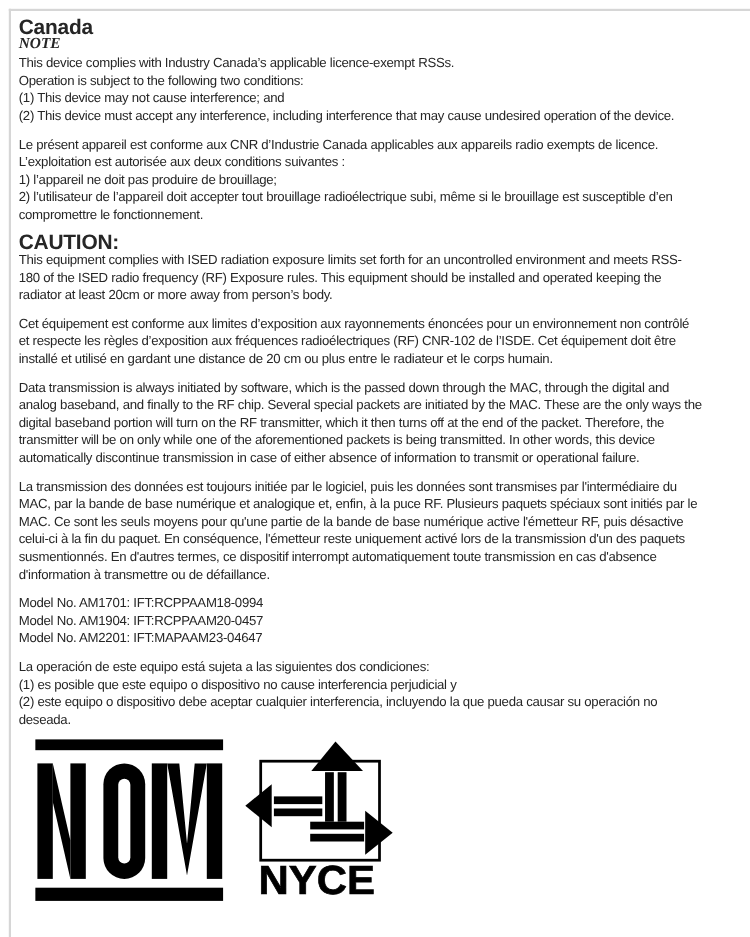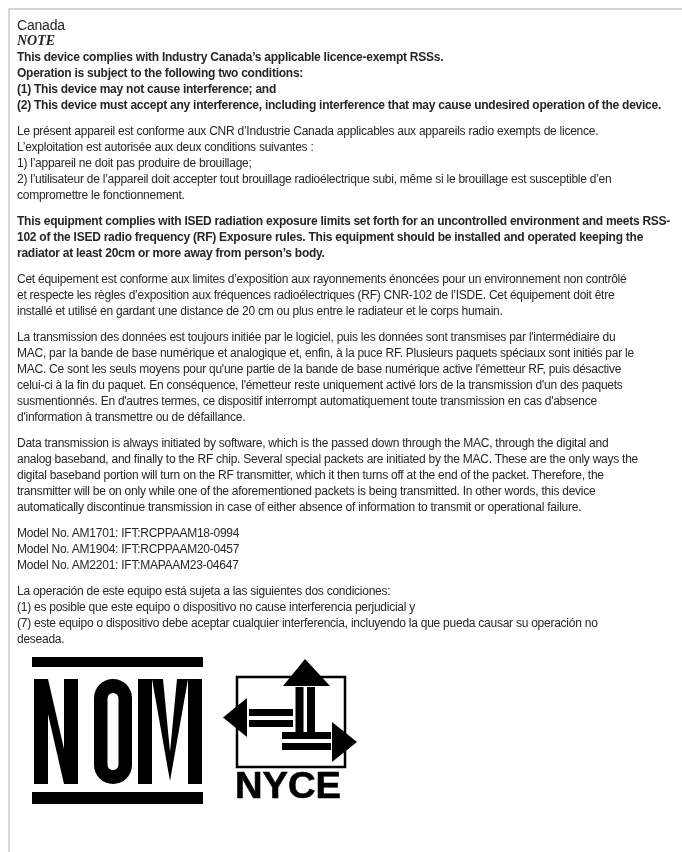--- a/index.html
+++ b/index.html
@@ -17,22 +17,22 @@
     border-left: 2px solid #d6d6d6;
     border-top: 2px solid #d6d6d6;
     pointer-events: none;
   }
   .doc {
     position: absolute;
     left: 17px; top: 18px;
     width: 660px;
   }
   .h {
-    font-size: 14px;
-    font-weight: normal;
+    font-size: 19px;
+    font-weight: bold;
     line-height: 15px;
     letter-spacing: -0.2px;
     margin: 0;
     white-space: pre;
   }
   .note {
     font-family: "Liberation Serif", serif;
     font-style: italic;
     font-weight: bold;
     font-size: 14px;
@@ -41,21 +41,21 @@
     white-space: pre;
   }
   .para {
     font-size: 12px;
     line-height: 16px;
     letter-spacing: -0.25px;
     margin: 0 0 10px;
     white-space: pre;
   }
   .block { margin: 0 0 10px; }
-  .block .para { margin-bottom: 0; font-weight: bold; }
+  .block .para { margin-bottom: 0; }
   .model-line {
     font-size: 12px;
     line-height: 16px;
     letter-spacing: -0.25px;
     white-space: pre;
   }
   .logos {
     display: flex;
     align-items: flex-end;
     margin-top: 2px;
@@ -79,51 +79,52 @@
 (2) This device must accept any interference, including interference that may cause undesired operation of the device.</div>
   </div>
 
   <div class="para">Le présent appareil est conforme aux CNR d’Industrie Canada applicables aux appareils radio exempts de licence.
 L’exploitation est autorisée aux deux conditions suivantes :
 1) l’appareil ne doit pas produire de brouillage;
 2) l’utilisateur de l’appareil doit accepter tout brouillage radioélectrique subi, même si le brouillage est susceptible d’en
 compromettre le fonctionnement.</div>
 
   <div class="block">
+    <div class="h">CAUTION:</div>
     <div class="para">This equipment complies with ISED radiation exposure limits set forth for an uncontrolled environment and meets RSS-
-102 of the ISED radio frequency (RF) Exposure rules. This equipment should be installed and operated keeping the
+180 of the ISED radio frequency (RF) Exposure rules. This equipment should be installed and operated keeping the
 radiator at least 20cm or more away from person’s body.</div>
   </div>
 
   <div class="para">Cet équipement est conforme aux limites d’exposition aux rayonnements énoncées pour un environnement non contrôlé
 et respecte les règles d’exposition aux fréquences radioélectriques (RF) CNR-102 de l’ISDE. Cet équipement doit être
 installé et utilisé en gardant une distance de 20 cm ou plus entre le radiateur et le corps humain.</div>
 
+  <div class="para">Data transmission is always initiated by software, which is the passed down through the MAC, through the digital and
+analog baseband, and finally to the RF chip. Several special packets are initiated by the MAC. These are the only ways the
+digital baseband portion will turn on the RF transmitter, which it then turns off at the end of the packet. Therefore, the
+transmitter will be on only while one of the aforementioned packets is being transmitted. In other words, this device
+automatically discontinue transmission in case of either absence of information to transmit or operational failure.</div>
+
   <div class="para">La transmission des données est toujours initiée par le logiciel, puis les données sont transmises par l'intermédiaire du
 MAC, par la bande de base numérique et analogique et, enfin, à la puce RF. Plusieurs paquets spéciaux sont initiés par le
 MAC. Ce sont les seuls moyens pour qu'une partie de la bande de base numérique active l'émetteur RF, puis désactive
 celui-ci à la fin du paquet. En conséquence, l'émetteur reste uniquement activé lors de la transmission d'un des paquets
 susmentionnés. En d'autres termes, ce dispositif interrompt automatiquement toute transmission en cas d'absence
 d'information à transmettre ou de défaillance.</div>
-
-  <div class="para">Data transmission is always initiated by software, which is the passed down through the MAC, through the digital and
-analog baseband, and finally to the RF chip. Several special packets are initiated by the MAC. These are the only ways the
-digital baseband portion will turn on the RF transmitter, which it then turns off at the end of the packet. Therefore, the
-transmitter will be on only while one of the aforementioned packets is being transmitted. In other words, this device
-automatically discontinue transmission in case of either absence of information to transmit or operational failure.</div>
 
   <div class="block">
     <div class="model-line">Model No. AM1701: IFT:RCPPAAM18-0994</div>
     <div class="model-line">Model No. AM1904: IFT:RCPPAAM20-0457</div>
     <div class="model-line">Model No. AM2201: IFT:MAPAAM23-04647</div>
   </div>
 
   <div class="para">La operación de este equipo está sujeta a las siguientes dos condiciones:
 (1) es posible que este equipo o dispositivo no cause interferencia perjudicial y
-(7) este equipo o dispositivo debe aceptar cualquier interferencia, incluyendo la que pueda causar su operación no
+(2) este equipo o dispositivo debe aceptar cualquier interferencia, incluyendo la que pueda causar su operación no
 deseada.</div>
 
   <div class="logos">
 
     <svg class="nom-logo" width="171" height="147" viewBox="0 0 171 147" role="img" aria-label="NOM">
       <g fill="#000000">
         <rect x="0" y="0" width="171" height="10"></rect>
         <rect x="0" y="135" width="171" height="12"></rect>
 
         <rect x="2" y="22" width="14" height="105"></rect>

